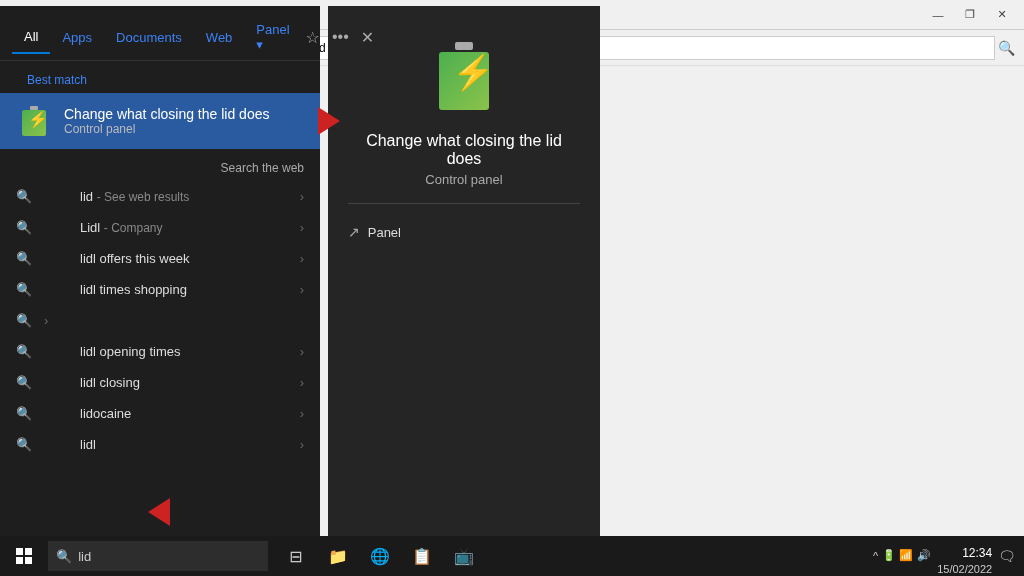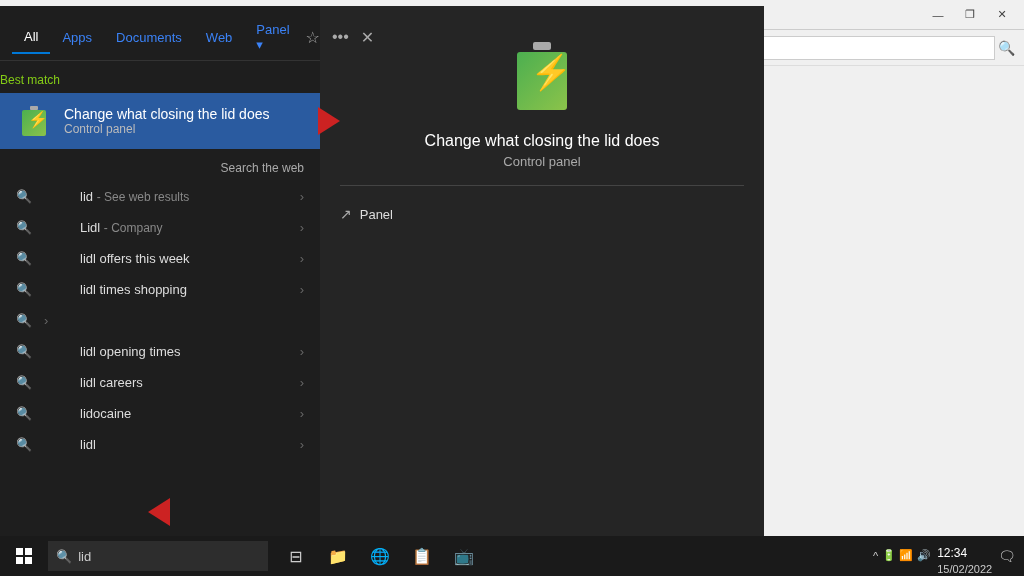--- a/index.html
+++ b/index.html
@@ -174,41 +174,42 @@
       gap: 6px;
       color: #ccc;
       font-size: 11px;
     }
     .system-tray {
       display: flex;
       align-items: center;
       gap: 4px;
     }
     .clock {
-      text-align: left;
+      text-align: right;
       line-height: 1.3;
       margin-top: 10px;
     }
     .clock-time { font-size: 12px; color: #fff; }
     .clock-date { font-size: 11px; color: #ccc; }
     .notif-icon {
       color: #ccc;
       font-size: 14px;
       cursor: pointer;
     }
 
     
     .search-popup {
       position: absolute;
       bottom: 40px;
       left: 0;
-      width: 764px;
+      width: 600px;
       height: 530px;
       display: flex;
       z-index: 200;
+      gap: 8px;
     }
 
     
     .search-left {
       width: 320px;
       background: #1e1e1e;
       height: 100%;
       display: flex;
       flex-direction: column;
     }
@@ -246,23 +247,23 @@
     }
     .search-close-btn {
       color: #aaa;
       font-size: 16px;
       cursor: pointer;
       padding: 4px 8px;
     }
 
     
     .best-match-label {
-      color: #84cc16;
+      color: #3b82f6;
       font-size: 12px;
-      padding: 12px 0 6px;
+      padding: 12px 27px 6px;
     }
     .best-match-item {
       background: #2a5ba0;
       display: flex;
       align-items: center;
       padding: 10px 16px;
       cursor: pointer;
       position: relative;
     }
     .best-match-icon {
@@ -546,21 +547,21 @@
       <span class="search-icon-small">🔍</span>
       <span class="search-result-arrow">›</span>
     </div>
     <div class="search-result-item">
       <span class="search-icon-small">🔍</span>
       <span class="search-result-text">lidl opening times</span>
       <span class="search-result-arrow">›</span>
     </div>
     <div class="search-result-item">
       <span class="search-icon-small">🔍</span>
-      <span class="search-result-text">lidl careers</span>
+      <span class="search-result-text">lidl closing</span>
       <span class="search-result-arrow">›</span>
     </div>
     <div class="search-result-item">
       <span class="search-icon-small">🔍</span>
       <span class="search-result-text">lidocaine</span>
       <span class="search-result-arrow">›</span>
     </div>
     <div class="search-result-item">
       <span class="search-icon-small">🔍</span>
       <span class="search-result-text">lidl</span>

